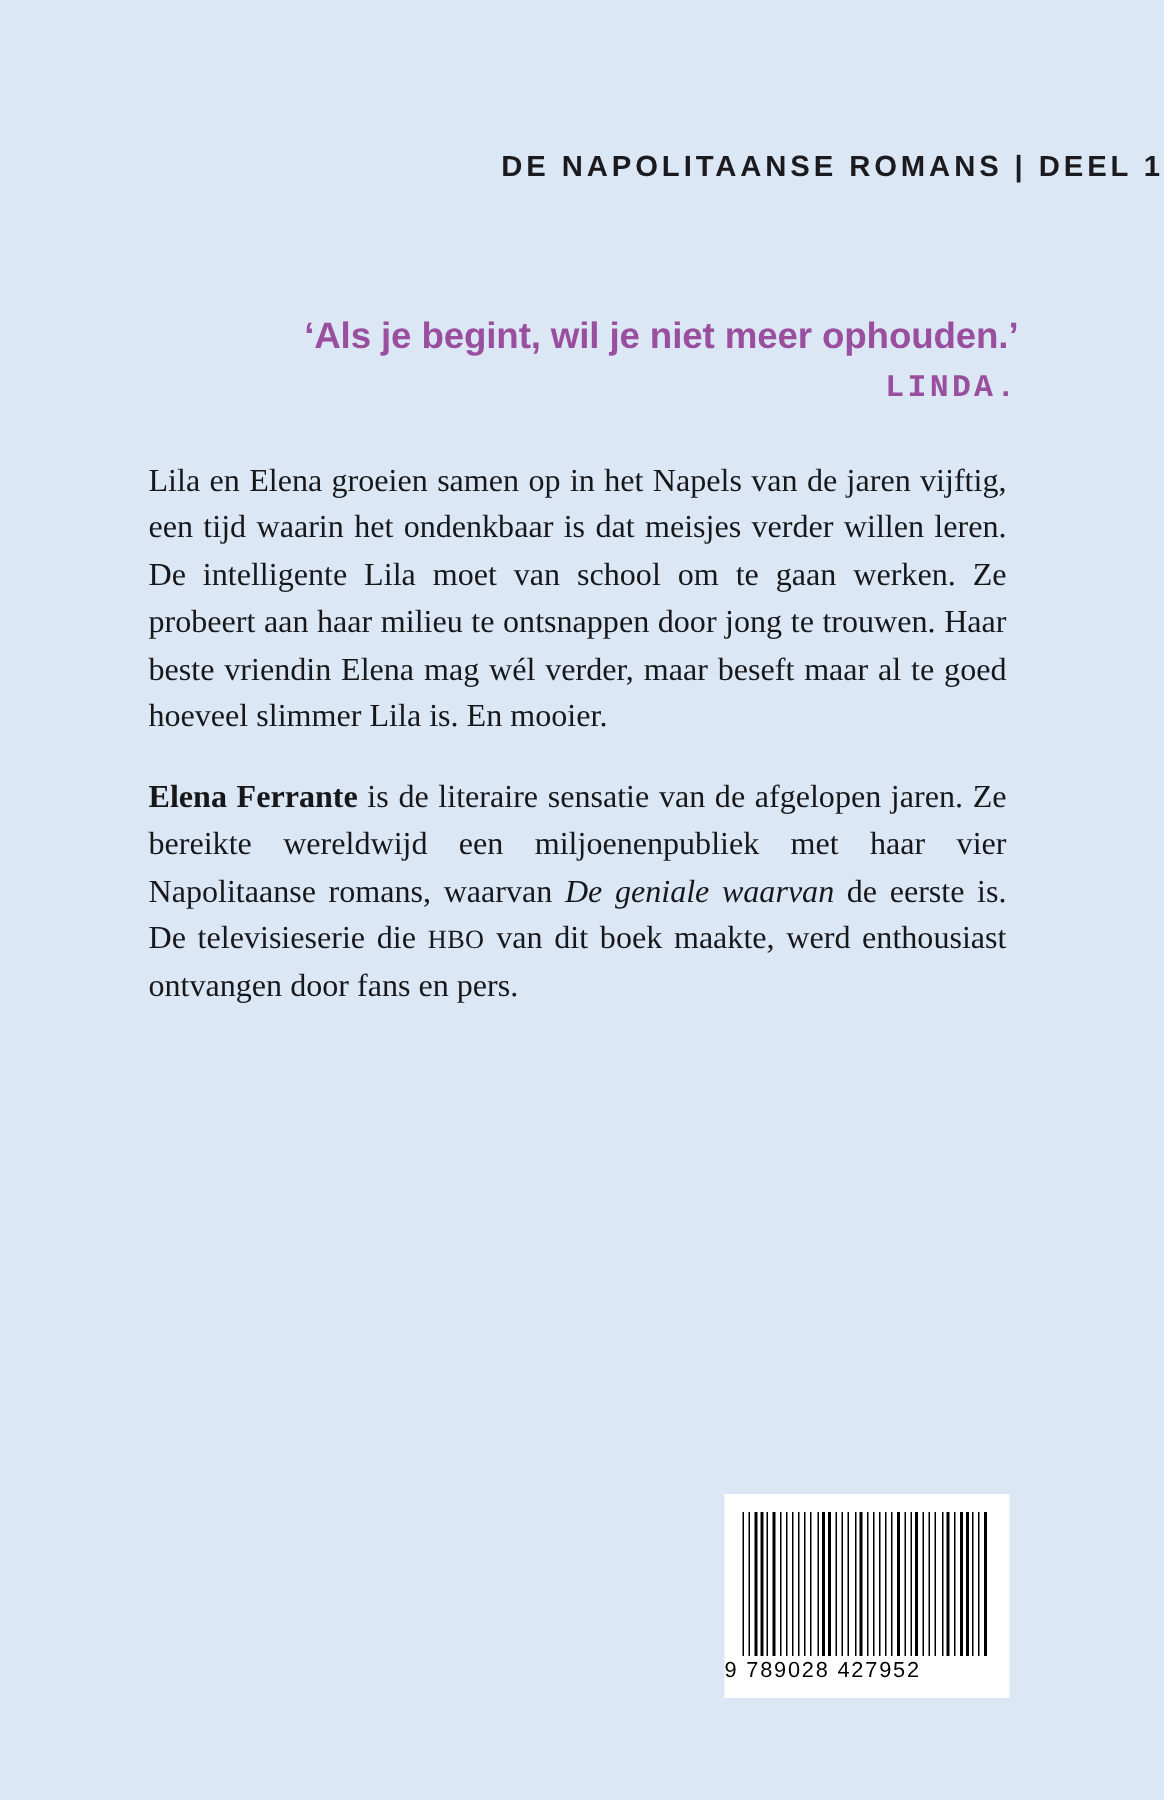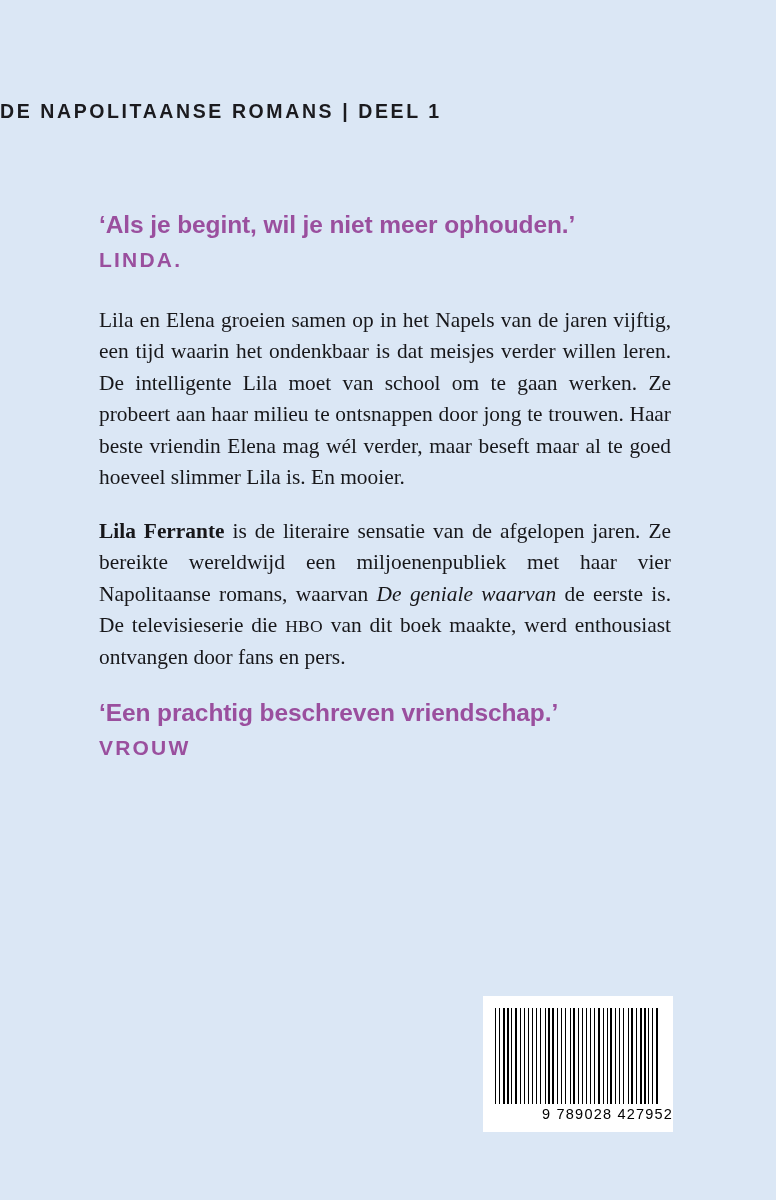--- a/index.html
+++ b/index.html
@@ -19,47 +19,48 @@
     inset: 0;
     background: #dbe7f5;
   }
 
   
   .series-line {
     position: absolute;
     top: 100px;
     left: 0;
     width: 100%;
-    text-align: left;
+    text-align: right;
     font-family: "Liberation Sans", sans-serif;
     font-size: 19.5px;
     font-weight: 600;
     letter-spacing: 2.6px;
     color: #1b1b1f;
   }
 
   
   .quote-block {
     position: absolute;
     left: 99px;
     width: 580px;
+    text-align: right;
   }
   .quote-top { top: 210px; }
   .quote-bottom { top: 698px; }
 
   .quote-text {
     font-family: "Liberation Sans", sans-serif;
     font-size: 24.5px;
     font-weight: 700;
     color: #9a4f9e;
     letter-spacing: -0.1px;
     line-height: 1.22;
   }
   .quote-source {
-    font-family: Liberation Sans, sans-serif;
+    font-family: Liberation Mono, monospace;
     font-size: 21px;
     font-weight: 700;
     color: #9a4f9e;
     letter-spacing: 2.2px;
     margin-top: 8px;
   }
 
   
   .body-copy {
     position: absolute;
@@ -107,21 +108,21 @@
     background: #000;
     height: 100%;
     margin-right: 1px;
   }
   .barcode-bars .bar.short { height: 88%; }
   .barcode-number {
     position: absolute;
     left: 0;
     right: 0;
     top: 110px;
-    text-align: right;
+    text-align: left;
     font-family: "Liberation Sans", sans-serif;
     font-size: 14.5px;
     letter-spacing: 1.2px;
     color: #000;
   }
 
   
   .website {
     position: absolute;
     left: 106px;
@@ -139,27 +140,23 @@
 
   <div class="series-line">DE NAPOLITAANSE ROMANS | DEEL 1</div>
 
   <div class="quote-block quote-top">
     <div class="quote-text">‘Als je begint, wil je niet meer ophouden.’</div>
     <div class="quote-source">LINDA.</div>
   </div>
 
   <div class="body-copy">
     <p>Lila en Elena groeien samen op in het Napels van de jaren vijftig, een tijd waarin het ondenkbaar is dat meisjes verder willen leren. De intelligente Lila moet van school om te gaan werken. Ze probeert aan haar milieu te ontsnappen door jong te trouwen. Haar beste vriendin Elena mag wél verder, maar beseft maar al te goed hoeveel slimmer Lila is. En mooier.</p>
-    <p><b>Lila Ferrante</b><span> is de literaire sensatie van de afgelopen jaren. Ze bereikte wereldwijd een miljoenenpubliek met haar vier Napolitaanse romans, waarvan </span><i>De geniale waarvan</i><span> de eerste is. De televisieserie die </span><span class="smallcaps">HBO</span><span> van dit boek maakte, werd enthousiast ontvangen door fans en pers.</span></p>
+    <p><b>Elena Ferrante</b><span> is de literaire sensatie van de afgelopen jaren. Ze bereikte wereldwijd een miljoenenpubliek met haar vier Napolitaanse romans, waarvan </span><i>De geniale waarvan</i><span> de eerste is. De televisieserie die </span><span class="smallcaps">HBO</span><span> van dit boek maakte, werd enthousiast ontvangen door fans en pers.</span></p>
   </div>
 
-  <div class="quote-block quote-bottom">
-    <div class="quote-text">‘Een prachtig beschreven vriendschap.’</div>
-    <div class="quote-source">VROUW</div>
-  </div>
 
   <div class="barcode-box">
     <div class="barcode-bars" id="barcode-bars">
         <div class="bar" style="width: 1px; background: rgb(0, 0, 0);"></div>
         <div class="bar short" style="width: 1.63547px; background: transparent;"></div>
         <div class="bar" style="width: 1px; background: rgb(0, 0, 0);"></div>
         <div class="bar short" style="width: 1px; background: transparent;"></div>
         <div class="bar" style="width: 2.4532px; background: rgb(0, 0, 0);"></div>
         <div class="bar short" style="width: 1px; background: transparent;"></div>
         <div class="bar" style="width: 1.63547px; background: rgb(0, 0, 0);"></div>

